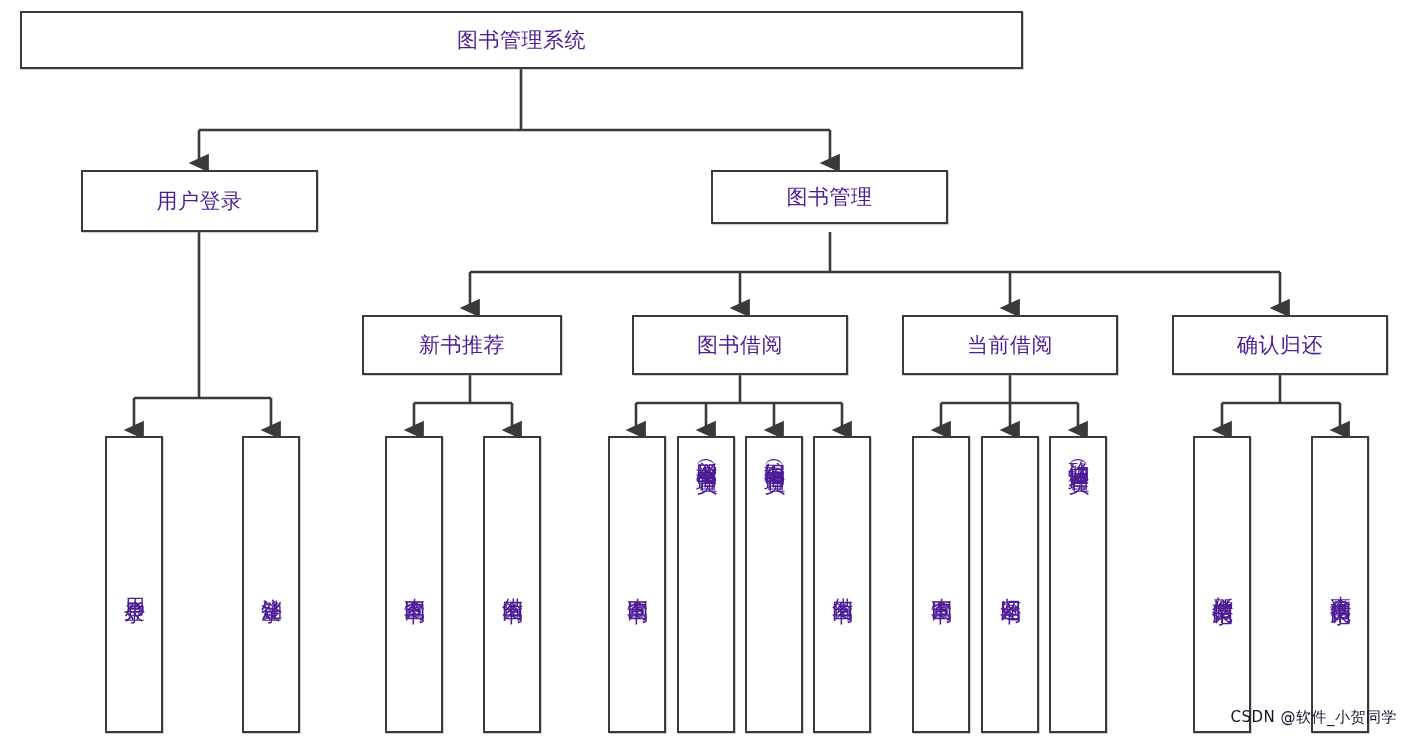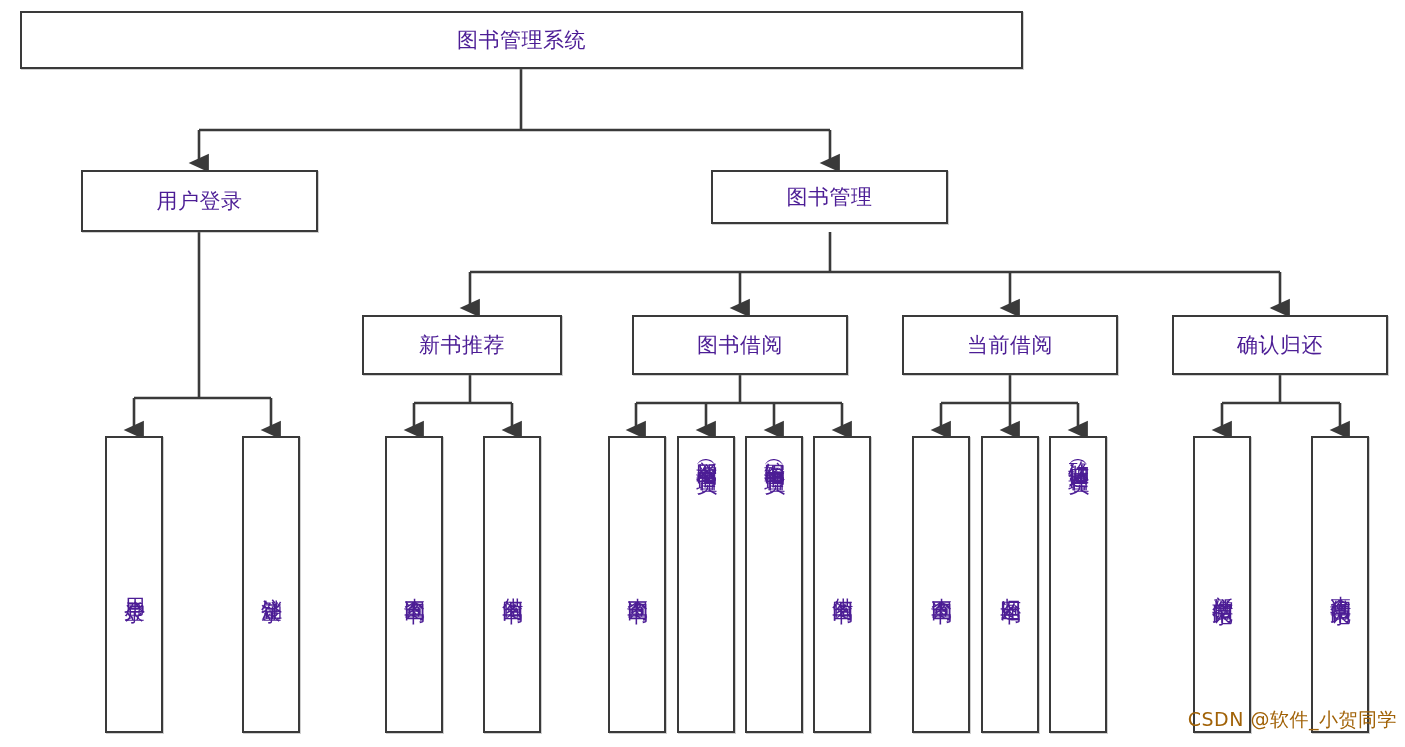--- a/index.html
+++ b/index.html
@@ -35,22 +35,22 @@
     text-orientation:upright;
     font-size:21px;
     line-height:1.32;
     letter-spacing:2px;
     white-space:normal;
     text-align:left;
   }
   .node.vert.mid{align-items:center;padding-top:0;}
 
   #watermark{
-    position:absolute;right:8px;bottom:14px;
-    font-size:19px;color:#a16207;
+    position:absolute;right:8px;bottom:20px;
+    font-size:15px;color:#0f172a;
     letter-spacing:.5px;white-space:nowrap;
     user-select:none;
   }
 </style>
 </head>
 <body>
 
 <div id="canvas">
 
   <svg class="connectors" viewBox="0 0 1405 747" xmlns="http://www.w3.org/2000/svg">

